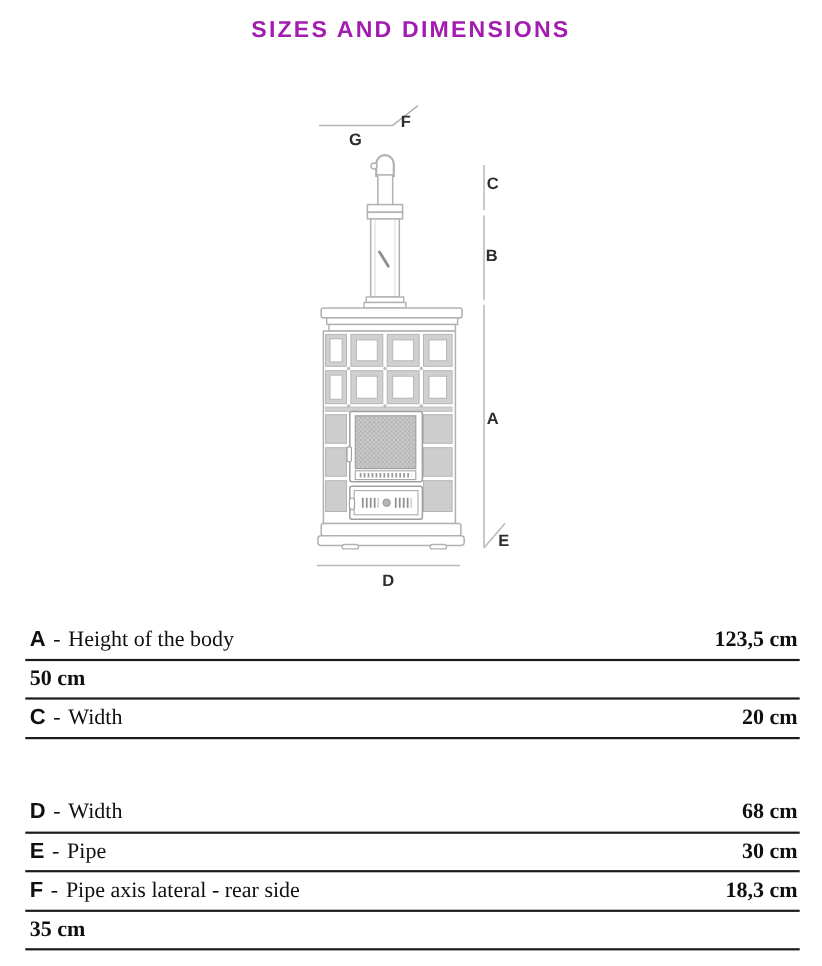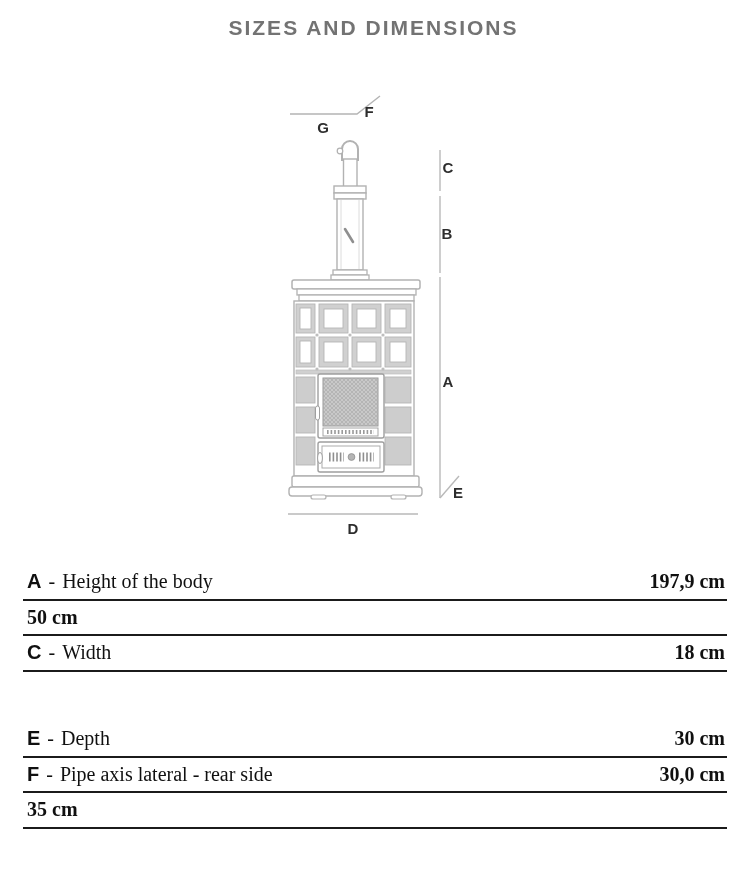--- a/index.html
+++ b/index.html
@@ -13,21 +13,21 @@
     overflow: hidden;
   }
   .page-title {
     position: absolute;
     top: 16px; left: 0; right: 0;
     text-align: center;
     font-family: "Liberation Sans", sans-serif;
     font-size: 21px;
     font-weight: 700;
     letter-spacing: 2px;
-    color: #737373;
+    color: #a21caf;
   }
   .diagram {
     position: absolute;
     top: 0; left: 0;
     width: 747px; height: 560px;
   }
   .diagram svg { position: absolute; top: 0; left: 0; }
   .dim-label {
     position: absolute;
     transform: translate(-50%, -50%);
@@ -197,44 +197,50 @@
     <span class="dim-label" style="left:448px; top:381px;">A</span>
     <span class="dim-label" style="left:458px; top:492px;">E</span>
     <span class="dim-label" style="left:353px; top:528px;">D</span>
   </div>
 
   <div class="spec-table t1">
     <div class="trow">
       <div class="tlabel">
         <span class="tkey">A</span><span class="tsep">-</span><span class="tdesc">Height of the body</span>
       </div>
-      <div class="tvalue">197,9 cm</div>
+      <div class="tvalue">123,5 cm</div>
     </div>
     <div class="trow">
       <div class="tvalue">50 cm</div>
     </div>
     <div class="trow">
       <div class="tlabel">
         <span class="tkey">C</span><span class="tsep">-</span><span class="tdesc">Width</span>
       </div>
-      <div class="tvalue">18 cm</div>
+      <div class="tvalue">20 cm</div>
     </div>
   </div>
 
   <div class="spec-table t2">
     <div class="trow">
       <div class="tlabel">
-        <span class="tkey">E</span><span class="tsep">-</span><span class="tdesc">Depth</span>
+        <span class="tkey">D</span><span class="tsep">-</span><span class="tdesc">Width</span>
+      </div>
+      <div class="tvalue">68 cm</div>
+    </div>
+    <div class="trow">
+      <div class="tlabel">
+        <span class="tkey">E</span><span class="tsep">-</span><span class="tdesc">Pipe</span>
       </div>
       <div class="tvalue">30 cm</div>
     </div>
     <div class="trow">
       <div class="tlabel">
         <span class="tkey">F</span><span class="tsep">-</span><span class="tdesc">Pipe axis lateral - rear side</span>
       </div>
-      <div class="tvalue">30,0 cm</div>
+      <div class="tvalue">18,3 cm</div>
     </div>
     <div class="trow">
       <div class="tvalue">35 cm</div>
     </div>
   </div>
 
 </div>
 
 </body></html>

